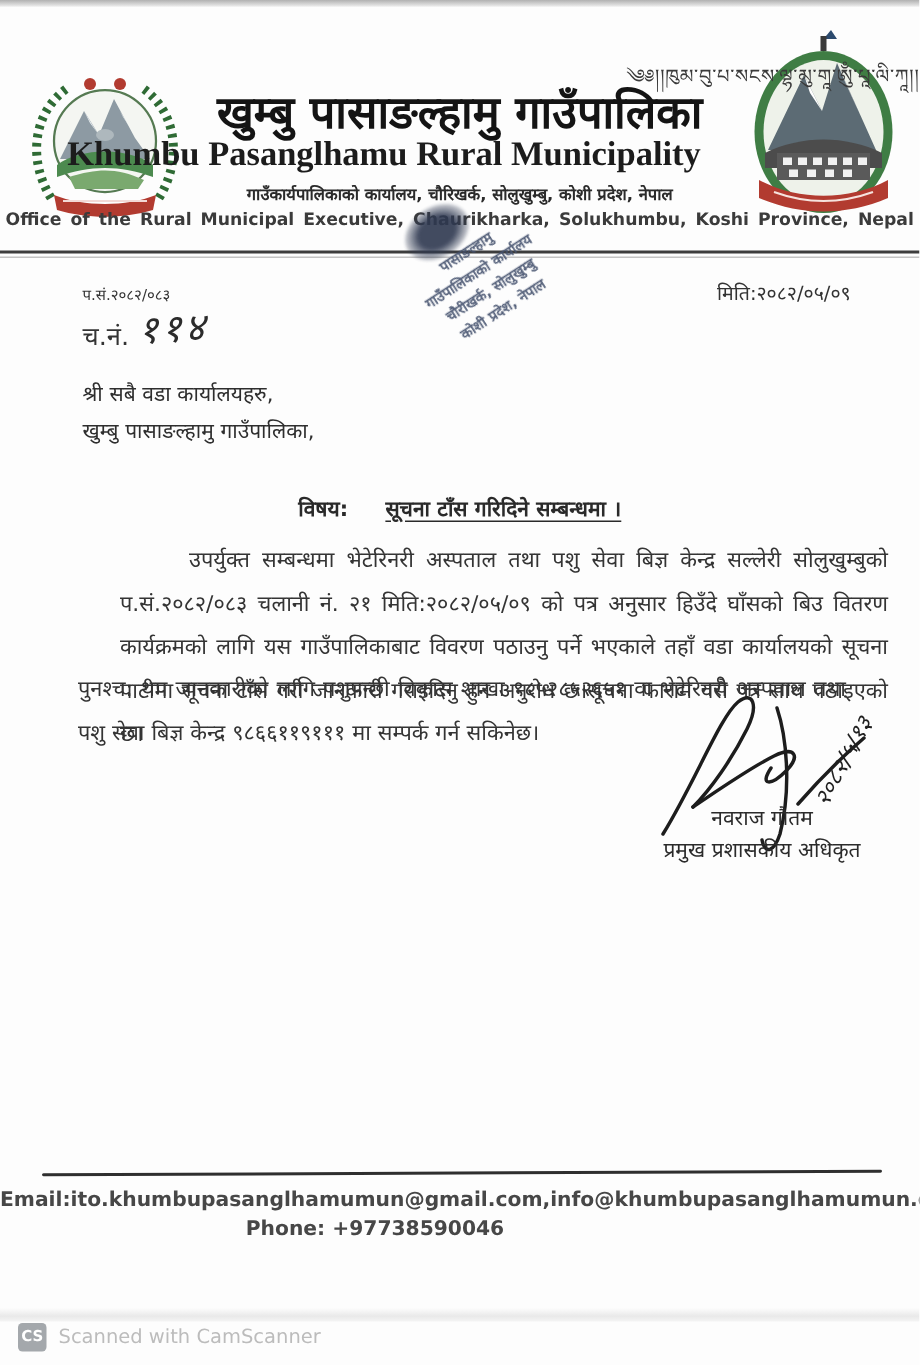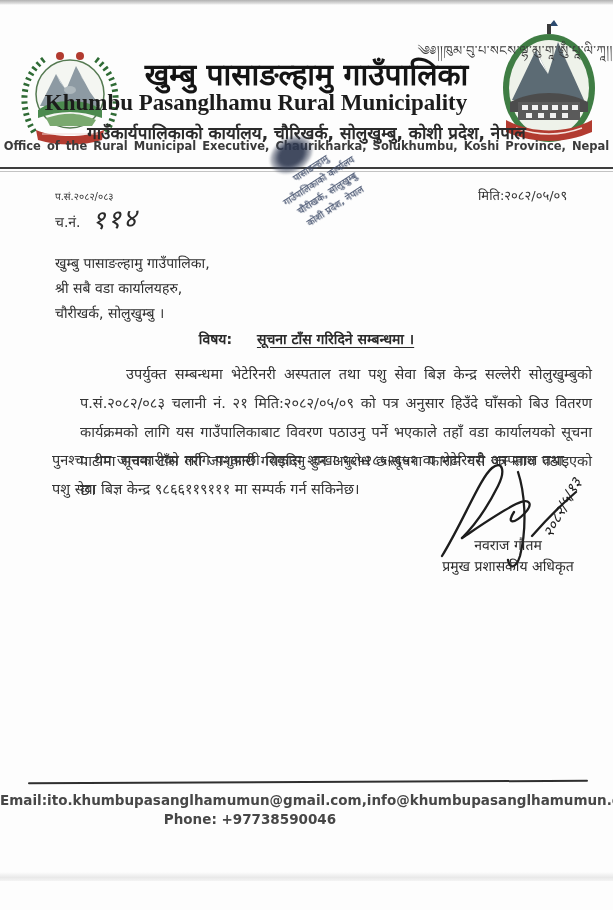--- a/index.html
+++ b/index.html
@@ -17,42 +17,42 @@
     background:linear-gradient(rgba(255,255,255,0),#e9e9e9 60%,#f4f4f4); }
 
   
   .tibetan { position:absolute; top:36px; left:0; width:613px; text-align:right;
     font-size:13px; color:#3a3a3a; letter-spacing:.5px; }
   .title-np { position:absolute; top:53px; left:0; width:613px; text-align:center;
     font-size:30px; font-weight:bold; color:#141414; }
   .title-en { position:absolute; top:90px; left:0; width:512px; text-align:center;
     font-family:"Liberation Serif","DejaVu Serif",serif; font-size:23px; font-weight:bold; color:#1c1c1c; }
   .sub-np { position:absolute; top:121px; left:0; width:613px; text-align:center;
-    font-size:17px; font-weight:bold; color:#2b2b2b; }
+    font-size:11px; font-weight:bold; color:#2b2b2b; }
   .sub-en { position:absolute; top:139px; left:0; width:613px; text-align:center;
     font-size:11.5px; font-weight:600; color:#3b3b3b; word-spacing:2px; }
   .header-rule { position:absolute; top:167px; left:0; width:613px; height:2px; background:#3d3d3d; }
   .header-rule2 { position:absolute; top:171px; left:0; width:613px; height:1px; background:#8a8a8a; opacity:.5; }
 
   .emblem-left { position:absolute; top:44px; left:16px; width:108px; height:108px; }
   .emblem-right { position:absolute; top:16px; left:496px; width:106px; height:134px; }
 
   
   .stamp { position:absolute; top:128px; left:252px; width:140px; height:115px;
     transform:rotate(-33deg); color:#45526e; filter:blur(.4px); opacity:.9; }
   .stamp .smudge { position:absolute; top:-2px; left:38px; width:46px; height:34px;
     background:radial-gradient(#2e3850 40%, rgba(46,56,80,.25) 70%, rgba(46,56,80,0) 100%);
     border-radius:50%; filter:blur(1px); }
   .stamp .line { position:absolute; left:0; width:140px; text-align:center;
     font-size:9.5px; font-weight:bold; white-space:nowrap; }
 
   
   .ref-no   { position:absolute; top:189px; left:55px; font-size:10px; color:#333; }
   .date     { position:absolute; top:186px; left:478px; font-size:13px; color:#333; }
-  .chalani  { position:absolute; top:212px; left:55px; font-size:14px; color:#333; }
+  .chalani  { position:absolute; top:212px; left:55px; font-size:17px; color:#333; }
   .chalani-hand { position:absolute; top:200px; left:92px; font-size:26px; color:#2b2b2b;
     font-style:italic; transform:rotate(-3deg); letter-spacing:2px; }
 
   .address { position:absolute; top:251px; left:55px; font-size:14px; color:#2e2e2e; line-height:25px; }
 
   .subject { position:absolute; top:329px; left:0; width:613px; text-align:center;
     font-size:14px; font-weight:600; color:#2a2a2a; }
   .subject .underlined { text-decoration:underline; text-underline-offset:3px;margin-left:20px; }
 
   .body-par { position:absolute; top:360px; left:52px; width:512px; font-size:14.5px;
@@ -149,23 +149,22 @@
     <div class="line" style="top:60px">चौरीखर्क, सोलुखुम्बु</div>
     <div class="line" style="top:75px">कोशी प्रदेश, नेपाल</div>
   </div>
 
   <div class="ref-no">प.सं.२०८२/०८३</div>
   <div class="date">मिति:२०८२/०५/०९</div>
   <div class="chalani">च.नं.</div>
   <div class="chalani-hand">११४</div>
 
   <div class="address">
+    <div>श्री सबै वडा कार्यालयहरु,</div>
     <div>खुम्बु पासाङल्हामु गाउँपालिका,</div>
-    <div>श्री सबै वडा कार्यालयहरु,</div>
-    <div>चौरीखर्क, सोलुखुम्बु ।</div>
   </div>
 
   <div class="subject"><span>विषय: </span><span class="underlined">सूचना टाँस गरिदिने सम्बन्धमा ।</span></div>
 
   <div class="body-par">उपर्युक्त सम्बन्धमा भेटेरिनरी अस्पताल तथा पशु सेवा बिज्ञ केन्द्र सल्लेरी सोलुखुम्बुको प.सं.२०८२/०८३ चलानी नं. २१ मिति:२०८२/०५/०९ को पत्र अनुसार हिउँदे घाँसको बिउ वितरण कार्यक्रमको लागि यस गाउँपालिकाबाट विवरण पठाउनु पर्ने भएकाले तहाँ वडा कार्यालयको सूचना पाटीमा सूचना टाँस गरी जानकारी गराइदिनु हुन अनुरोध छ।सूचना फाराम यसै पत्र साथ पठाइएको छ।</div>
   <div class="ps-par">पुनश्च: थप जानकारीको लागि पशुपन्छी विकास शाखा ९८५२८५२६५१ वा भेटेरिनरी अस्पताल तथा पशु सेवा बिज्ञ केन्द्र ९८६६११९१११ मा सम्पर्क गर्न सकिनेछ।</div>
 
   <svg class="sig-svg" viewBox="0 0 170 112">
     <g fill="none" stroke="#1d1d1d" stroke-width="2.3" stroke-linecap="round">
       <path d="M14 96 C 36 60, 52 18, 64 8 C 74 0, 78 10, 70 26 C 60 46, 46 66, 34 78"></path>
@@ -177,14 +176,18 @@
   <div class="sig-date">२०८२/५/१३</div>
   <div class="sig-name">नवराज गौतम</div>
   <div class="sig-title">प्रमुख प्रशासकीय अधिकृत</div>
 
   <div class="footer-rule"></div>
   <div class="footer-email">Email:ito.khumbupasanglhamumun@gmail.com,info@khumbupasanglhamumun.gov.np</div>
   <div class="footer-phone">Phone: +97738590046</div>
 
   <div class="scan-bottom-band"></div>
 
+  <div class="cs-bar">
+    <div class="cs-badge">CS</div>
+    <div class="cs-text">Scanned with CamScanner</div>
+  </div>
 
 </div>
 
 </body></html>

